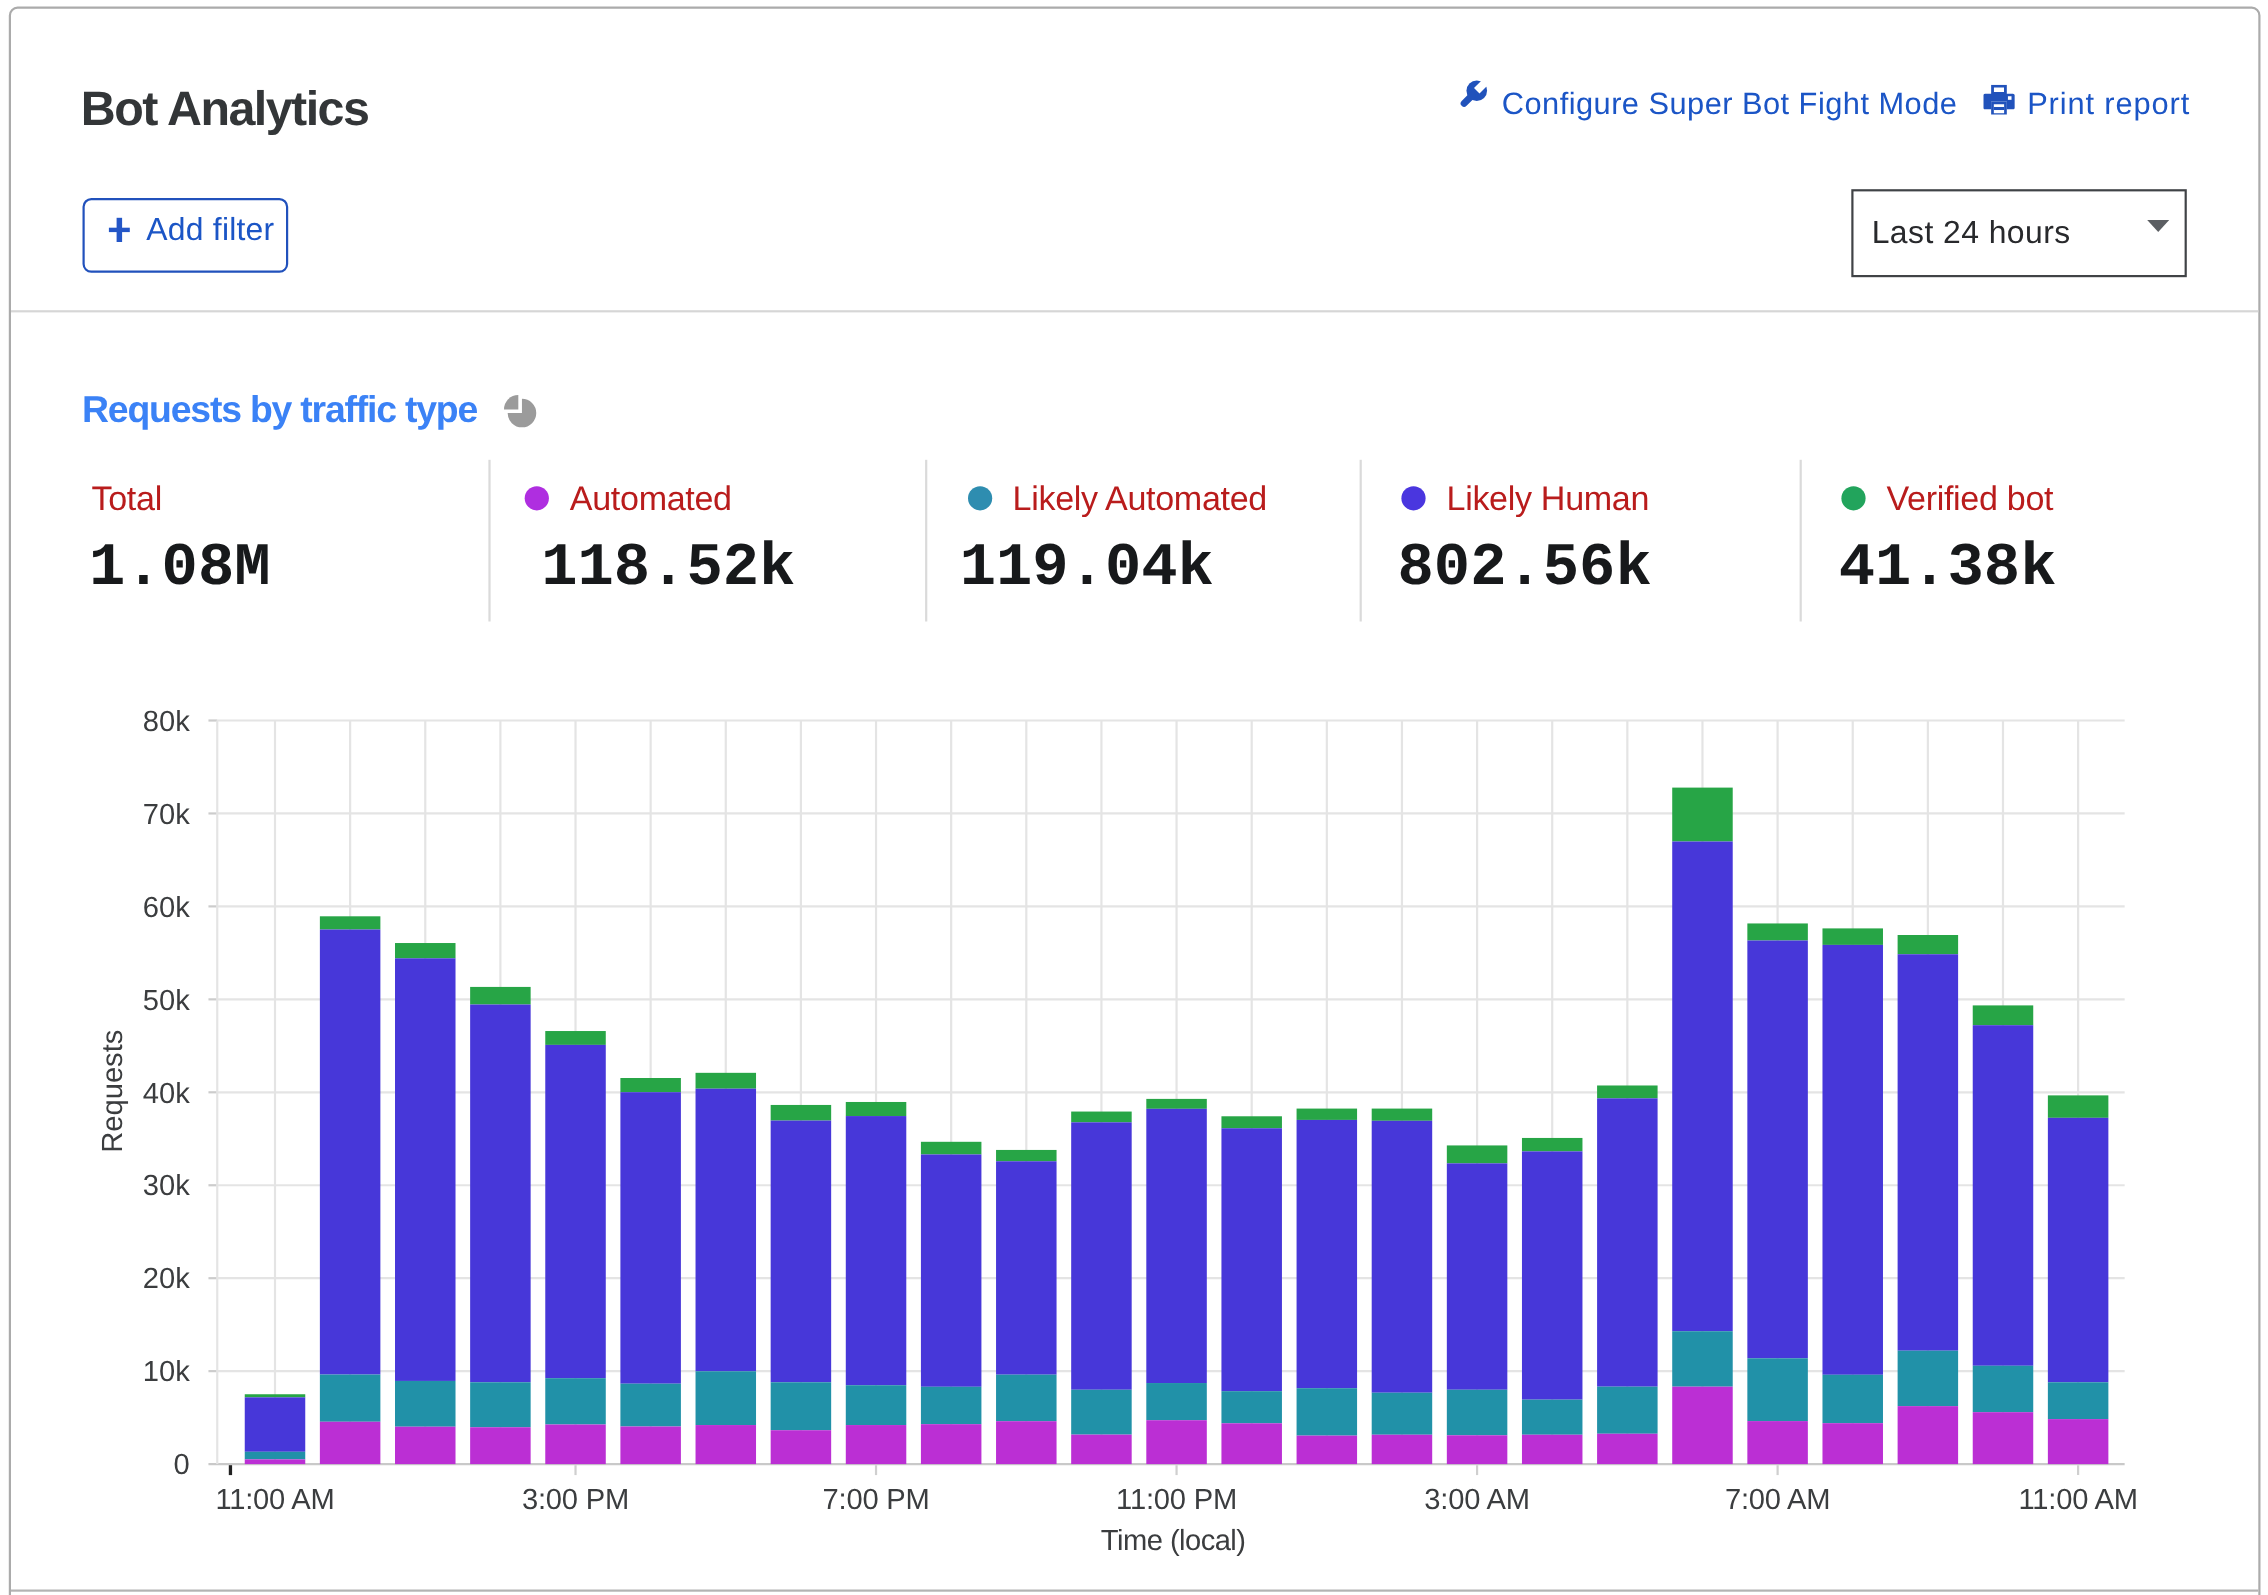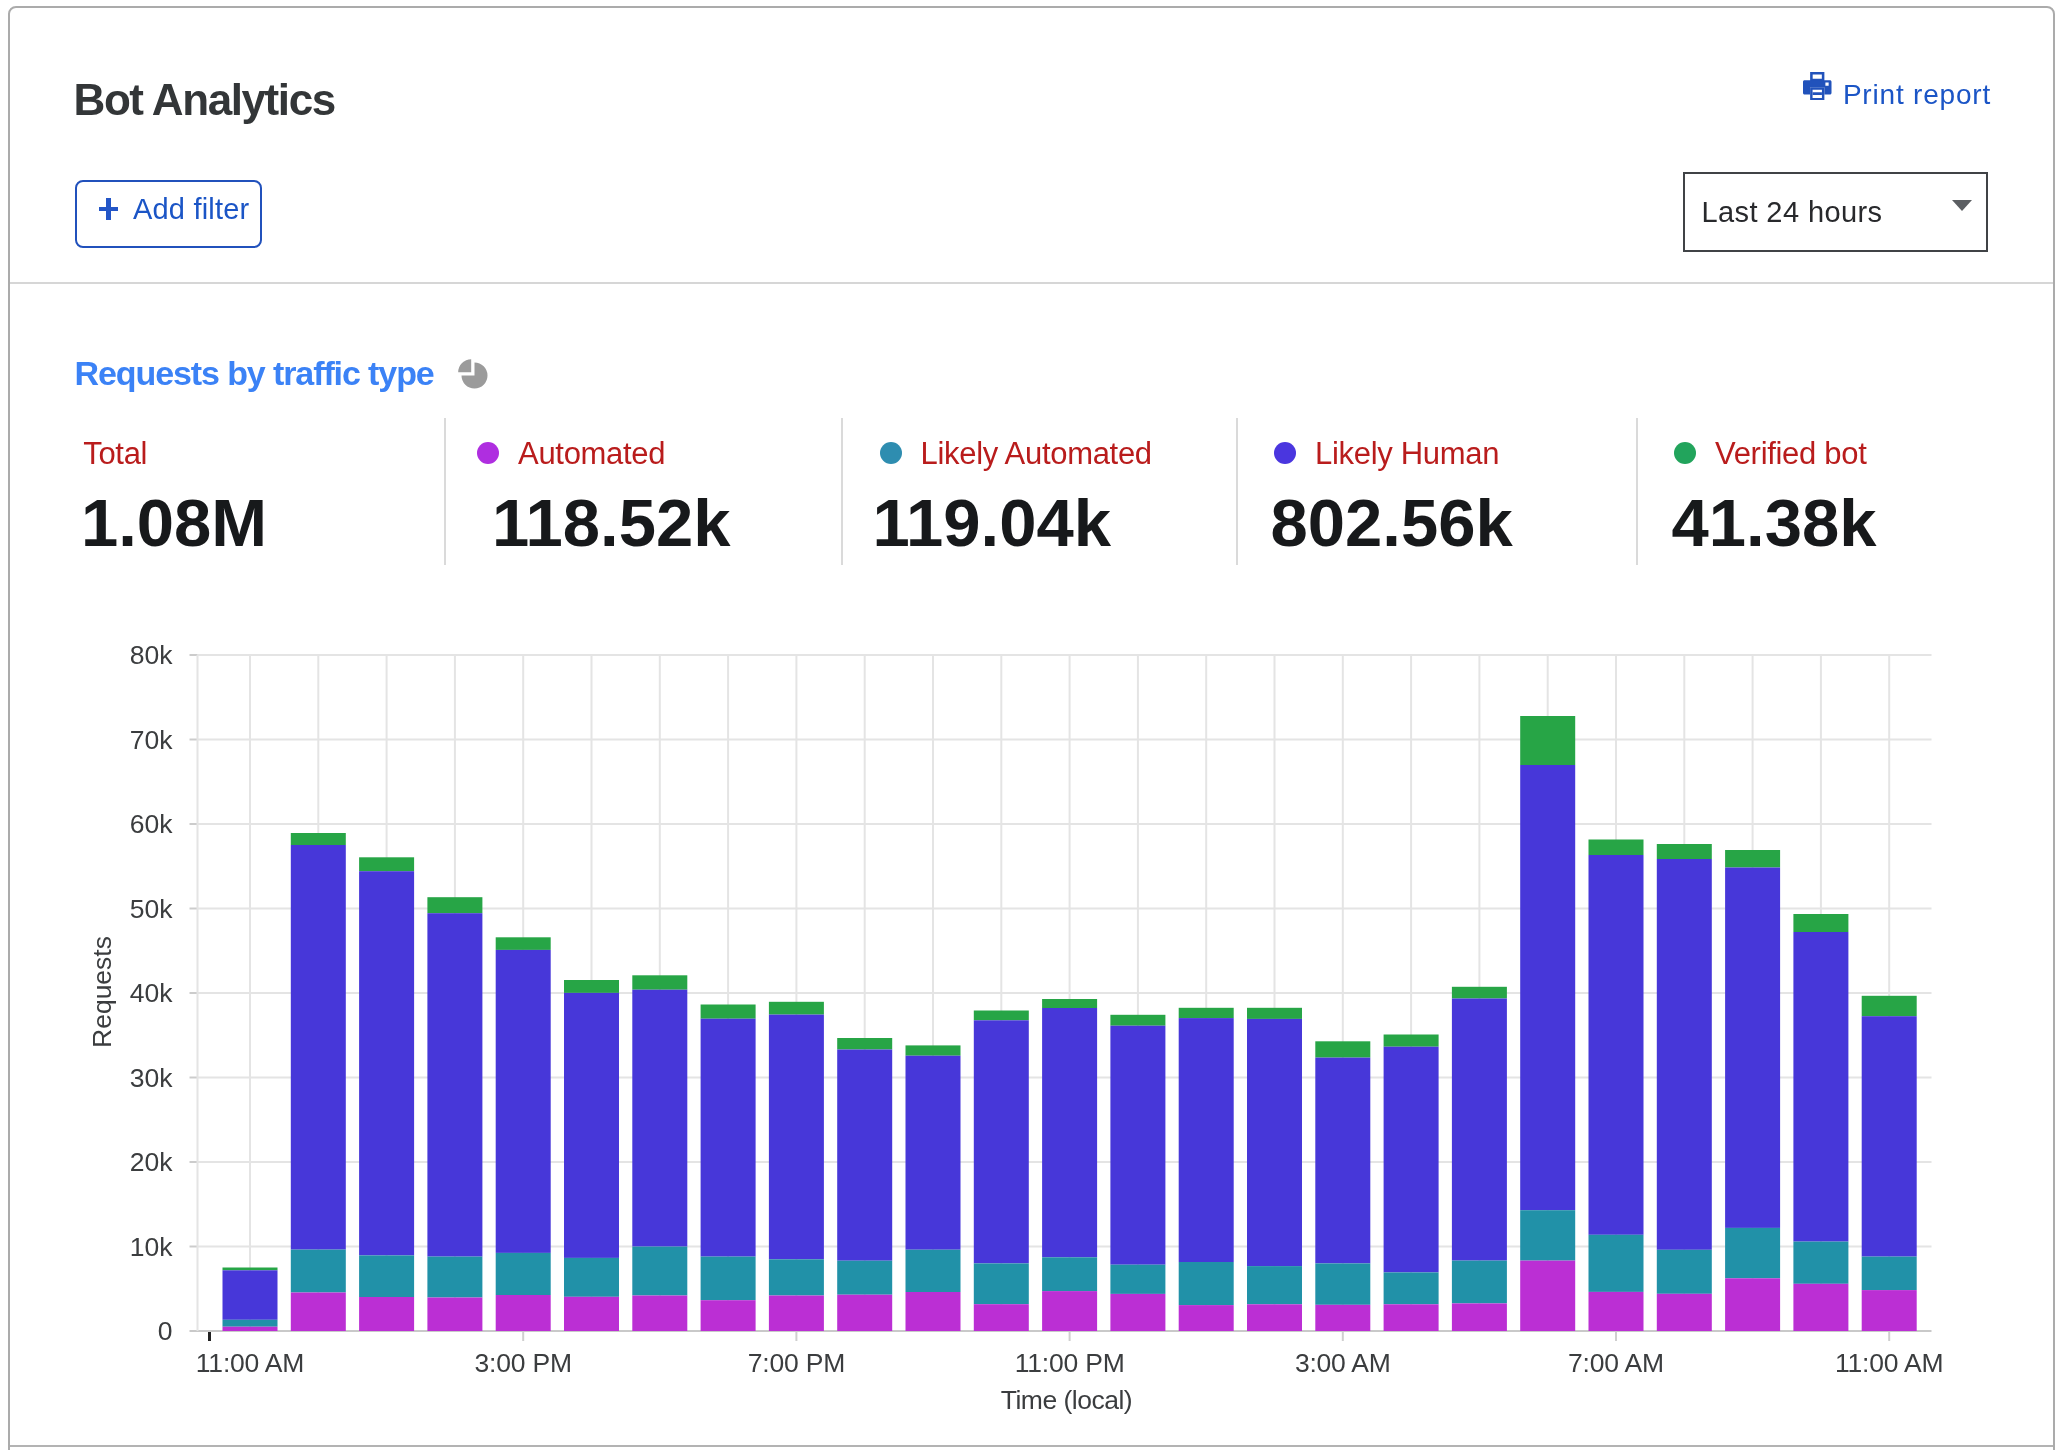--- a/index.html
+++ b/index.html
@@ -14,30 +14,40 @@
 .addfilter { left:75px; top:180px; width:187px; height:68px; border:2px solid #2151bc; border-radius:8px; color:#1b55c6; }
 .aftxt { position:absolute; left:56px; top:13.1px; line-height:1; font-size:29px; letter-spacing:0.2px; }
 .pbar { position:absolute; background:#2456c7; }
 .select { left:1683px; top:172px; width:305px; height:80px; border:2px solid #404346; border-radius:0; font-size:29px; color:#28292c; display:flex; align-items:center; padding:0 16.5px; letter-spacing:0.4px; }
 .caret { position:absolute; right:14px; top:26px; width:0; height:0; border-left:10.5px solid transparent; border-right:10.5px solid transparent; border-top:11.5px solid #5b5e62; }
 .hdiv { left:10px; top:281.5px; width:2043px; height:2px; background:#d6d6d6; }
 .hdiv2 { left:10px; top:1445px; width:2043px; height:2px; background:#b3b3b3; }
 .h2 { left:74.6px; top:356px; font-size:34px; line-height:1; font-weight:700; color:#3b82f6; letter-spacing:-1.1px; }
 .pie { left:456.5px; top:358.5px; }
 .slabel { font-size:31px; line-height:1; color:#b91c1c; letter-spacing:-0.3px; }
-.sval { font-size:67px; line-height:1; font-weight:700; color:#17191b; }
+.sval { font-size:55px; line-height:1; font-weight:700; color:#17191b;font-family:Liberation Mono, monospace; }
 .vdiv { top:418px; width:2px; height:147px; background:#dadada; }
 .chart { left:0; top:0; }
 svg text { font-family:"Liberation Sans", sans-serif; }
 </style>
 </head>
 <body>
 <div class="abs card"></div>
 <div class="abs h1">Bot Analytics</div>
 <div class="abs links">
+  <div class="link">
+      <svg width="30" height="30" viewBox="0 0 24 24">
+        <g transform="rotate(45 12 12)">
+          <circle cx="12" cy="6.9" r="7.5" fill="#2152bb"></circle>
+          <rect x="9.5" y="9" width="5" height="13.4" rx="2.5" fill="#2152bb"></rect>
+          <rect x="9.2" y="-2.6" width="5.6" height="9.5" fill="#ffffff"></rect>
+        </g>
+      </svg>
+      <span style="letter-spacing:0.42px;margin-left:12px">Configure Super Bot Fight Mode</span>
+    </div>
   <div class="link" style="margin-left:24px">
       <svg width="28.5" height="27.5" viewBox="0 0 28 27">
         <path fill="#2152bb" fill-rule="evenodd" d="M7 0 L21 0 L21 9 L7 9 Z M9.5 2.5 L9.5 6.5 L18.5 6.5 L18.5 2.5 Z"></path>
         <path fill="#2152bb" fill-rule="evenodd" d="M1.5 8 L26.5 8 C27.3 8 28 8.7 28 9.5 L28 20.5 C28 21.3 27.3 22 26.5 22 L1.5 22 C0.7 22 0 21.3 0 20.5 L0 9.5 C0 8.7 0.7 8 1.5 8 Z M7 15 L21 15 L21 22 L7 22 Z"></path>
         <rect x="22" y="10.3" width="3.2" height="3.2" fill="#fff"></rect>
         <path fill="#2152bb" fill-rule="evenodd" d="M7 15 L21 15 L21 28 L7 28 Z M9.4 17.4 L9.4 25.6 L18.6 25.6 L18.6 17.4 Z"></path>
         <rect x="9.4" y="19.9" width="9.2" height="2.7" fill="#2152bb"></rect>
       </svg>
       <span style="letter-spacing:0.8px;margin-left:11px">Print report</span>
     </div>

